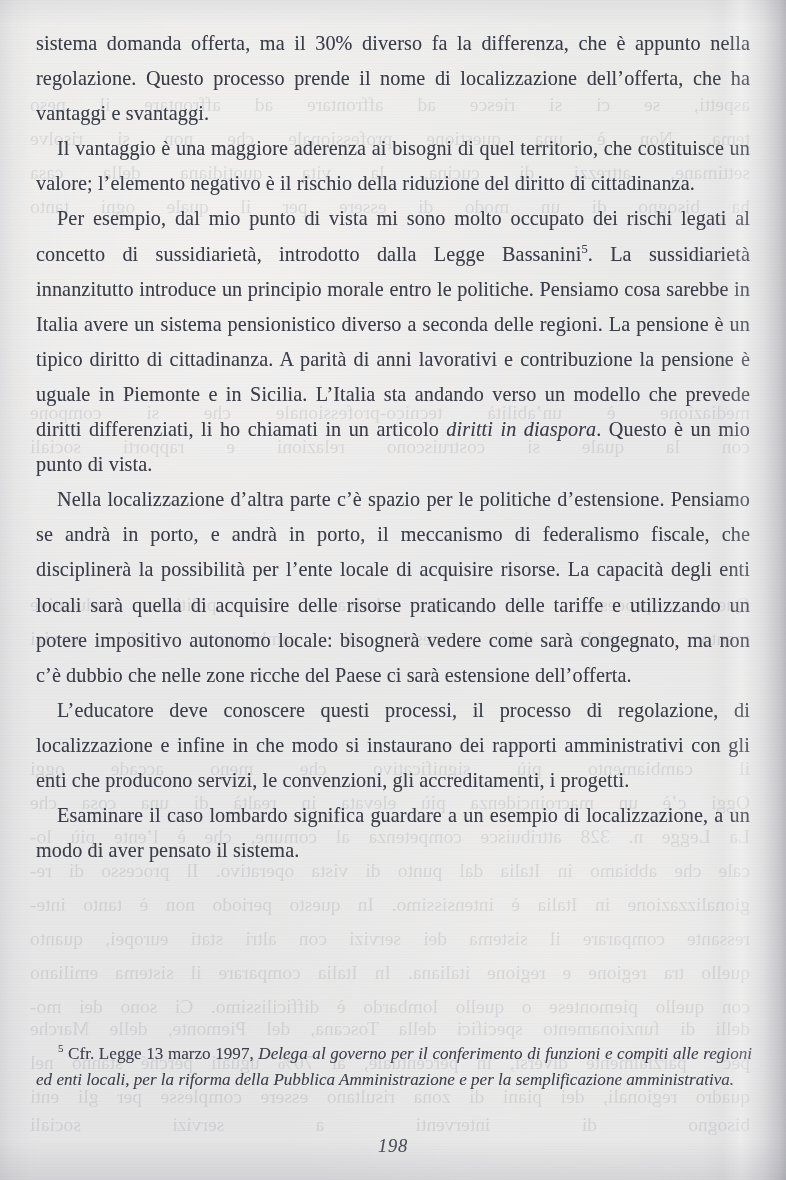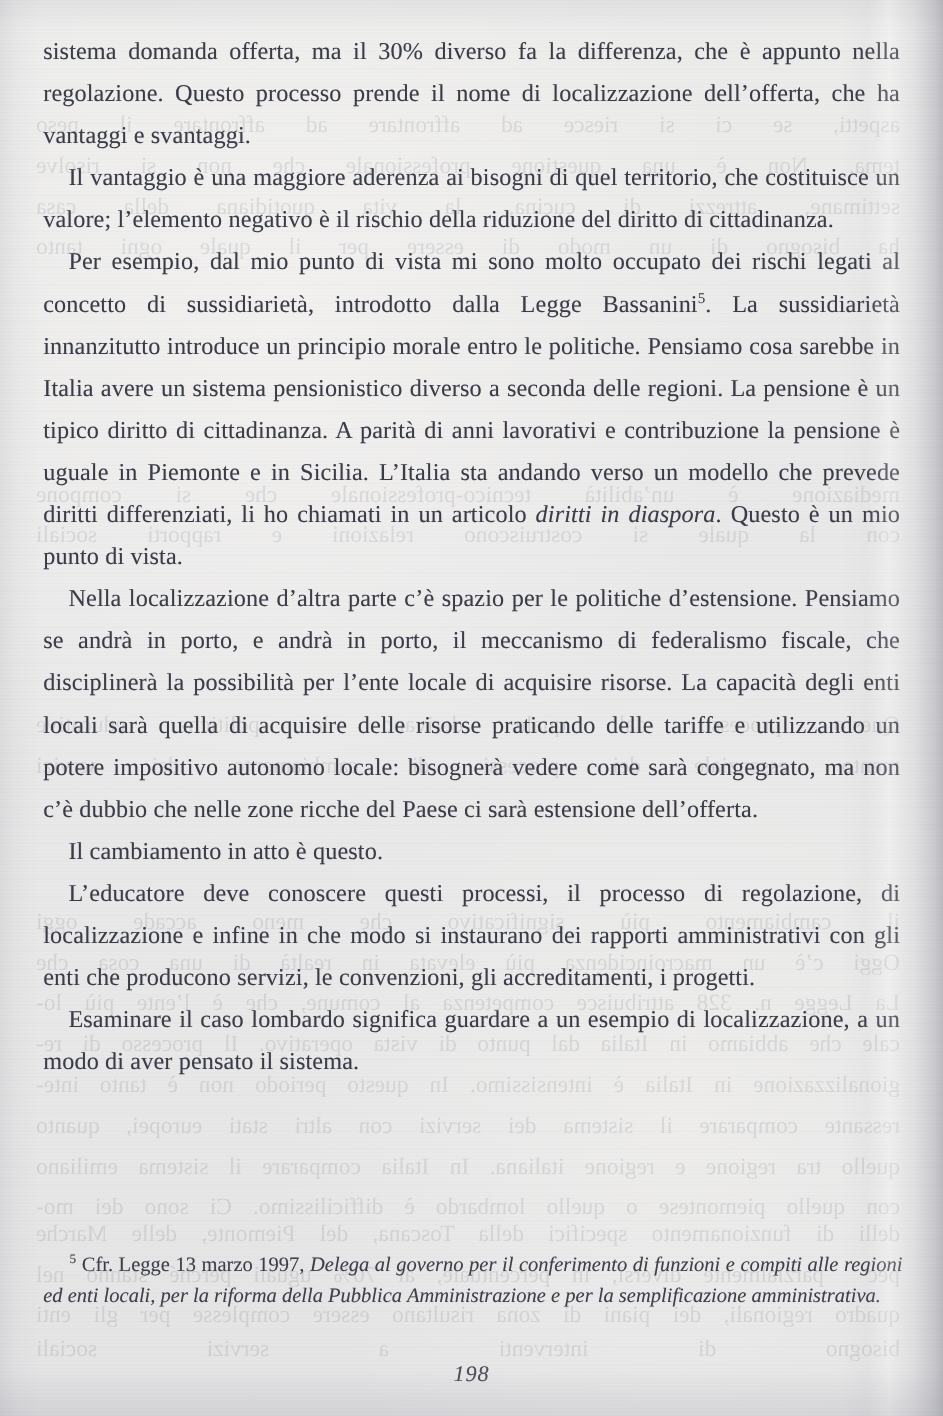--- a/index.html
+++ b/index.html
@@ -201,21 +201,20 @@
       <div class="bleed-block" style="top: 1108px;">bisogno di interventi a servizi sociali</div>
     </div>
 
   <div id="paper-grain"></div>
 
   <div id="text-column">
       <p class="para no-indent"><span>sistema domanda offerta, ma il 30% diverso fa la differenza, che è appunto nella regolazione. Questo processo prende il nome di localizzazione dell’offerta, che ha vantaggi e svantaggi.</span></p>
       <p class="para"><span>Il vantaggio è una maggiore aderenza ai bisogni di quel territorio, che costituisce un valore; l’elemento negativo è il rischio della riduzione del diritto di cittadinanza.</span></p>
       <p class="para"><span>Per esempio, dal mio punto di vista mi sono molto occupato dei rischi legati al concetto di sussidiarietà, introdotto dalla Legge Bassanini</span><sup class="fnref">5</sup><span>. La sussidiarietà innanzitutto introduce un principio morale entro le politiche. Pensiamo cosa sarebbe in Italia avere un sistema pensionistico diverso a seconda delle regioni. La pensione è un tipico diritto di cittadinanza. A parità di anni lavorativi e contribuzione la pensione è uguale in Piemonte e in Sicilia. L’Italia sta andando verso un modello che prevede diritti differenziati, li ho chiamati in un articolo </span><em class="it">diritti in diaspora</em><span>. Questo è un mio punto di vista.</span></p>
       <p class="para"><span>Nella localizzazione d’altra parte c’è spazio per le politiche d’estensione. Pensiamo se andrà in porto, e andrà in porto, il meccanismo di federalismo fiscale, che disciplinerà la possibilità per l’ente locale di acquisire risorse. La capacità degli enti locali sarà quella di acquisire delle risorse praticando delle tariffe e utilizzando un potere impositivo autonomo locale: bisognerà vedere come sarà congegnato, ma non c’è dubbio che nelle zone ricche del Paese ci sarà estensione dell’offerta.</span></p>
-      <p class="para"><span>Il cambiamento in atto è questo.</span></p>
       <p class="para"><span>L’educatore deve conoscere questi processi, il processo di regolazione, di localizzazione e infine in che modo si instaurano dei rapporti amministrativi con gli enti che producono servizi, le convenzioni, gli accreditamenti, i progetti.</span></p>
       <p class="para"><span>Esaminare il caso lombardo significa guardare a un esempio di localizzazione, a un modo di aver pensato il sistema.</span></p>
     </div>
 
   <div id="footnote">
     <p><sup class="fnmark">5</sup> <span>Cfr. Legge 13 marzo 1997, </span><em class="it">Delega al governo per il conferimento di funzioni e compiti alle regioni ed enti locali, per la riforma della Pubblica Amministrazione e per la semplificazione amministrativa.</em></p>
   </div>
 
   <div id="folio">198</div>
 

